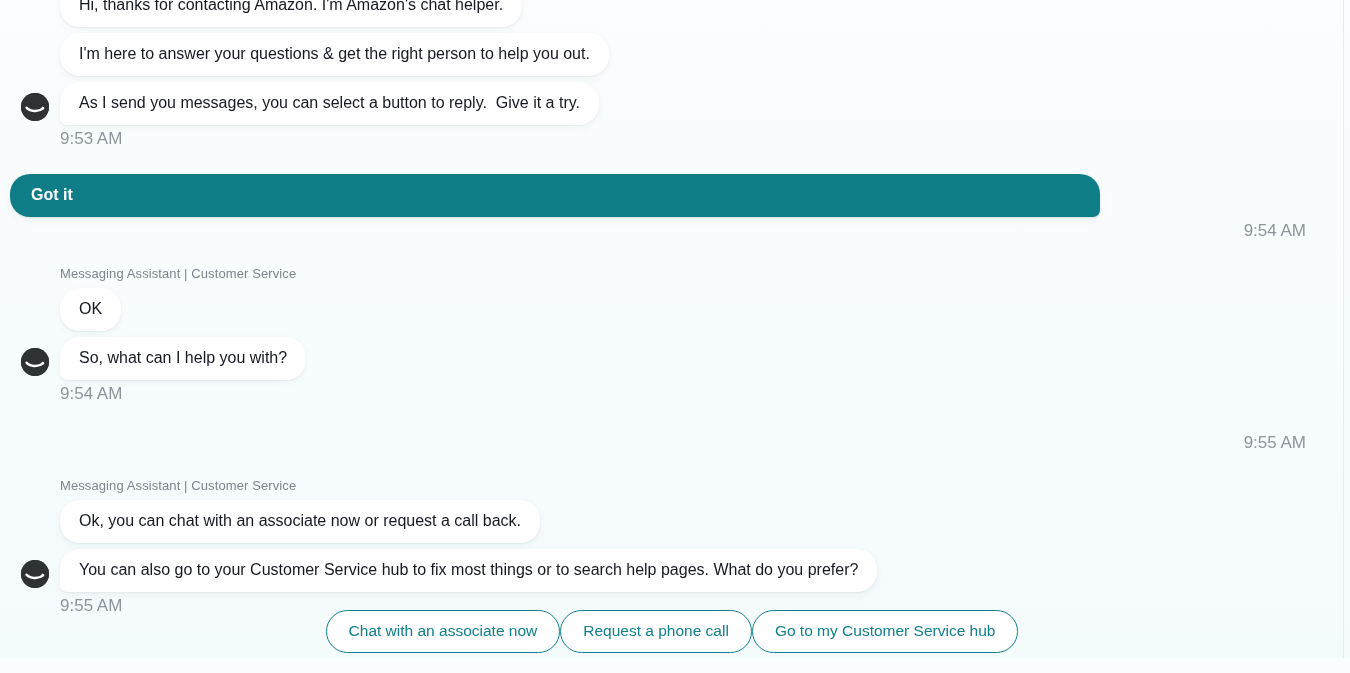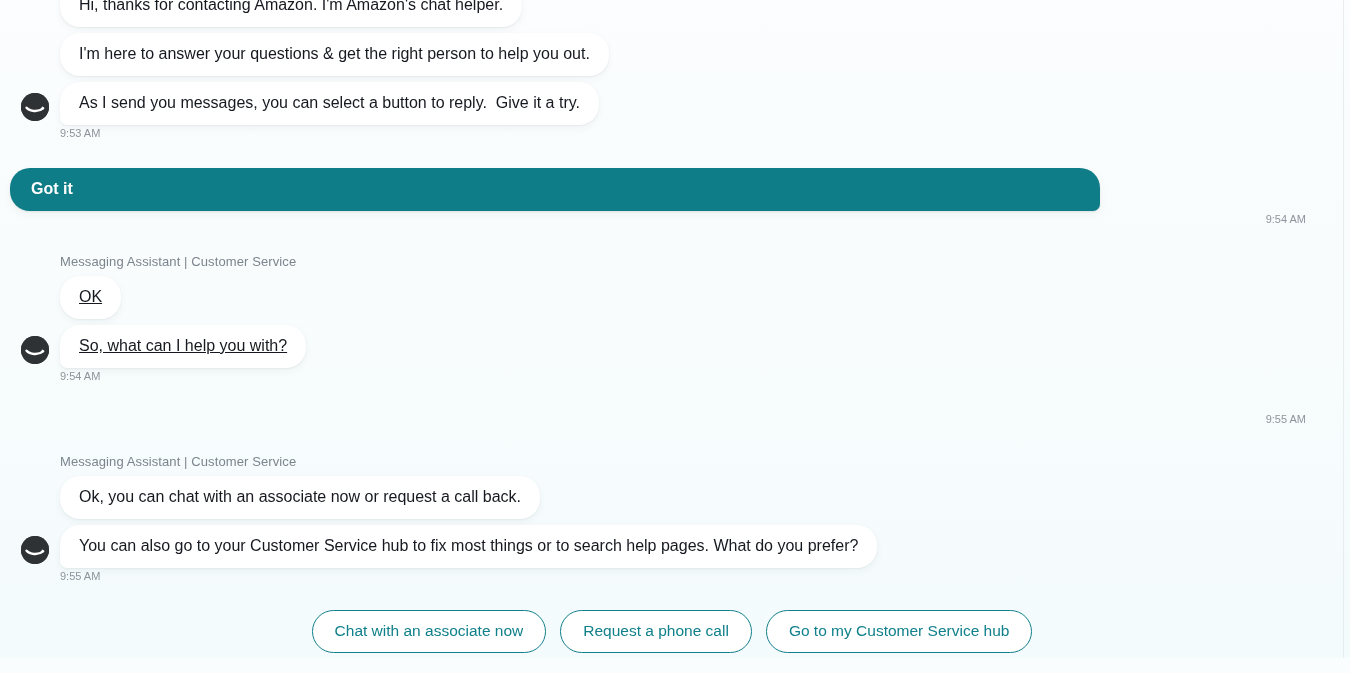--- a/index.html
+++ b/index.html
@@ -90,24 +90,24 @@
     font-size: 16px;
     line-height: 20px;
     color: #16191f;
     max-width: 1090px;
     box-shadow: 0 1px 2px rgba(0,0,0,0.055), 0 3px 9px rgba(16,36,48,0.045);
     white-space: pre-wrap;
   }
   .bubble.tail { border-bottom-left-radius: 7px; }
 
   .timestamp {
-    font-size: 11px;
+    font-size: 17px;
     color: #8d959c;
     padding-left: 50px;
-    margin-top: 1px;
+    margin-top: 7px;
     line-height: 14px;
   }
 
   
   .group.user { display: flex; flex-direction: column; }
 
   .bubble.me {
     background: #0f7d87;
     color: #ffffff;
     font-weight: bold;
@@ -128,21 +128,20 @@
 
   
   #quick-replies {
     position: absolute;
     left: 0;
     bottom: 5px;
     width: 1344px;
     display: flex;
     justify-content: center;
     align-items: center;
-    gap: 14px;
   }
 
   .qr-btn {
     background: #ffffff;
     border: 1.6px solid #11808b;
     color: #10808b;
     font-family: "Liberation Sans", sans-serif;
     font-size: 15.5px;
     line-height: 18px;
     padding: 11px 22px 12px 22px;
@@ -182,21 +181,21 @@
 
     <div class="group user">
       <div class="bubble me">Got it</div>
       <div class="timestamp right">9:54 AM</div>
     </div>
 
     <div class="spacer-lg"></div>
 
     <div class="group bot">
       <div class="sender-label">Messaging Assistant | Customer Service</div>
-      <div class="bot-row" style="margin-top:6px;text-decoration:underline;">
+      <div class="bot-row" style="margin-top:6px;">
         <span class="avatar">
           <svg viewBox="0 0 28 28" aria-hidden="true">
             <circle cx="14" cy="14" r="14" fill="#2f3235"></circle>
             <path d="M5.6 14.8 C8.6 18.4 17.4 19.3 22.1 15.4" stroke="#ffffff" stroke-width="2.5" fill="none" stroke-linecap="round"></path>
             <path d="M21.0 13.2 L23.1 15.2 L20.3 16.3 Z" fill="#ffffff"></path>
           </svg>
         </span>
         <div class="bubbles">
           <div class="bubble">OK</div>
           <div class="bubble tail">So, what can I help you with?</div>

